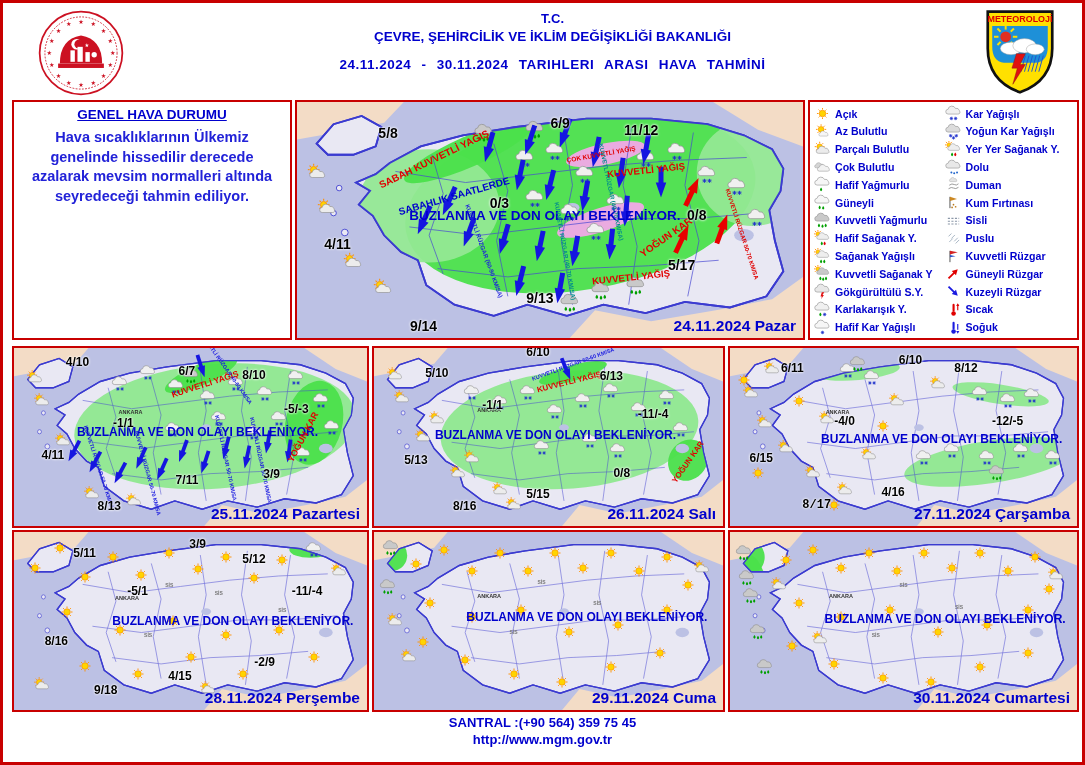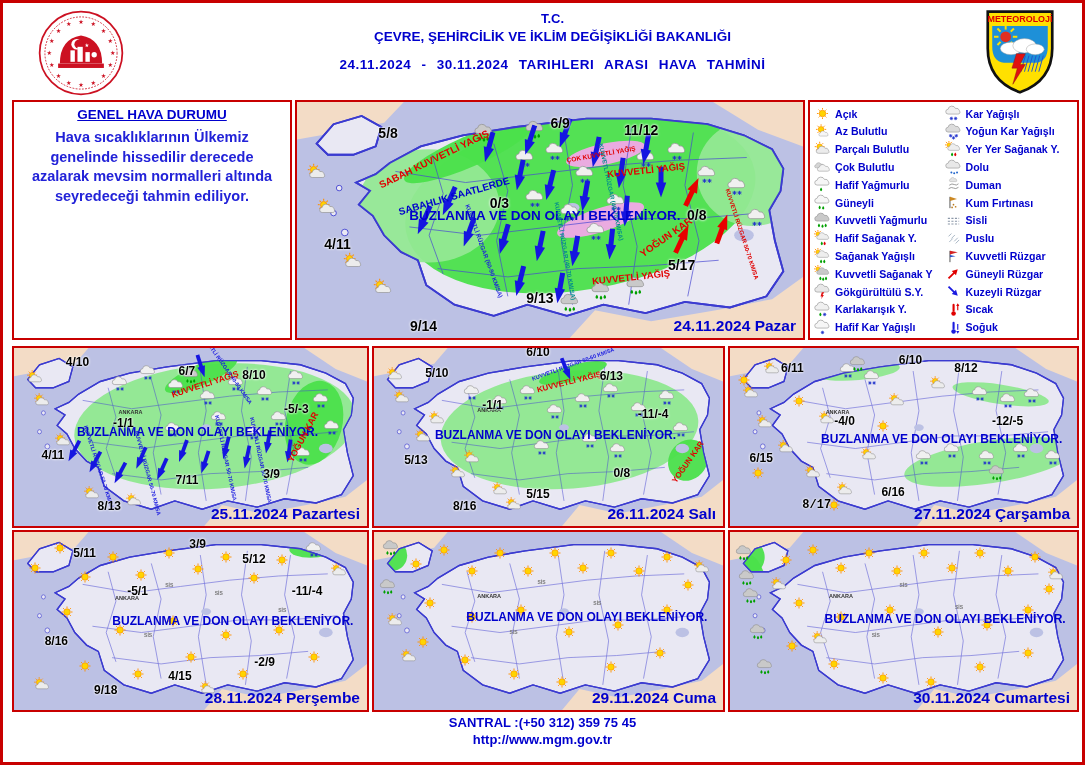--- a/index.html
+++ b/index.html
@@ -2246,21 +2246,21 @@
             <circle cx="12" cy="12" r="4.6" fill="#ffd400" stroke="#ff9000" stroke-width="1"></circle>
           </svg></div>
         <div class="mlabel" style="left: 61%; top: 51%; color: rgb(0, 0, 205); font-size: 12px; transform: translate(-50%, -50%) rotate(0deg);">BUZLANMA VE DON OLAYI BEKLENİYOR.</div>
         <div class="mlabel" style="left: 31%; top: 36%; color: rgb(51, 51, 51); font-size: 5.5px; transform: translate(-50%, -50%) rotate(0deg);">ANKARA</div>
         <div class="mtemp" style="left: 18%; top: 11%; font-size: 12px;">6/11</div>
         <div class="mtemp" style="left: 52%; top: 7%; font-size: 12px;">6/10</div>
         <div class="mtemp" style="left: 68%; top: 11%; font-size: 12px;">8/12</div>
         <div class="mtemp" style="left: 33%; top: 41%; font-size: 12px;">-4/0</div>
         <div class="mtemp" style="left: 80%; top: 41%; font-size: 12px;">-12/-5</div>
         <div class="mtemp" style="left: 9%; top: 62%; font-size: 12px;">6/15</div>
-        <div class="mtemp" style="left: 47%; top: 81%; font-size: 12px;">6/16</div>
+        <div class="mtemp" style="left: 47%; top: 81%; font-size: 12px;">4/16</div>
         <div class="mtemp" style="left: 25%; top: 88%; font-size: 12px; font-family: Liberation Mono, monospace;">8/17</div>
       </div>
     <div class="mdate">27.11.2024 Çarşamba</div>
   </div>
   <div class="box map-box" id="map4">
     <div class="map-canvas">
         <svg viewBox="0 0 360 170" preserveAspectRatio="none">
           <defs>
             <clipPath id="lc4">
               <path d="M14,30 L26,16 L46,10 L60,18 L56,32 L40,38 L22,38 Z"></path>
@@ -3478,17 +3478,17 @@
         <div class="mlabel" style="left: 62%; top: 49%; color: rgb(0, 0, 205); font-size: 12px; transform: translate(-50%, -50%) rotate(0deg);">BUZLANMA VE DON OLAYI BEKLENİYOR.</div>
         <div class="mlabel" style="left: 32%; top: 36%; color: rgb(51, 51, 51); font-size: 5.5px; transform: translate(-50%, -50%) rotate(0deg);">ANKARA</div>
         <div class="mlabel" style="left: 50%; top: 30%; color: rgb(119, 119, 119); font-size: 5px; transform: translate(-50%, -50%) rotate(0deg);">SİS</div>
         <div class="mlabel" style="left: 66%; top: 42%; color: rgb(119, 119, 119); font-size: 5px; transform: translate(-50%, -50%) rotate(0deg);">SİS</div>
         <div class="mlabel" style="left: 42%; top: 58%; color: rgb(119, 119, 119); font-size: 5px; transform: translate(-50%, -50%) rotate(0deg);">SİS</div>
       </div>
     <div class="mdate">30.11.2024 Cumartesi</div>
   </div>
 
   <div class="footer">
-    <div>SANTRAL :(+50 312) 359 75 45</div>
+    <div>SANTRAL :(+90 564) 359 75 45</div>
     <div>http://www.mgm.gov.tr</div>
   </div>
 
 </div>
 
 </body></html>

